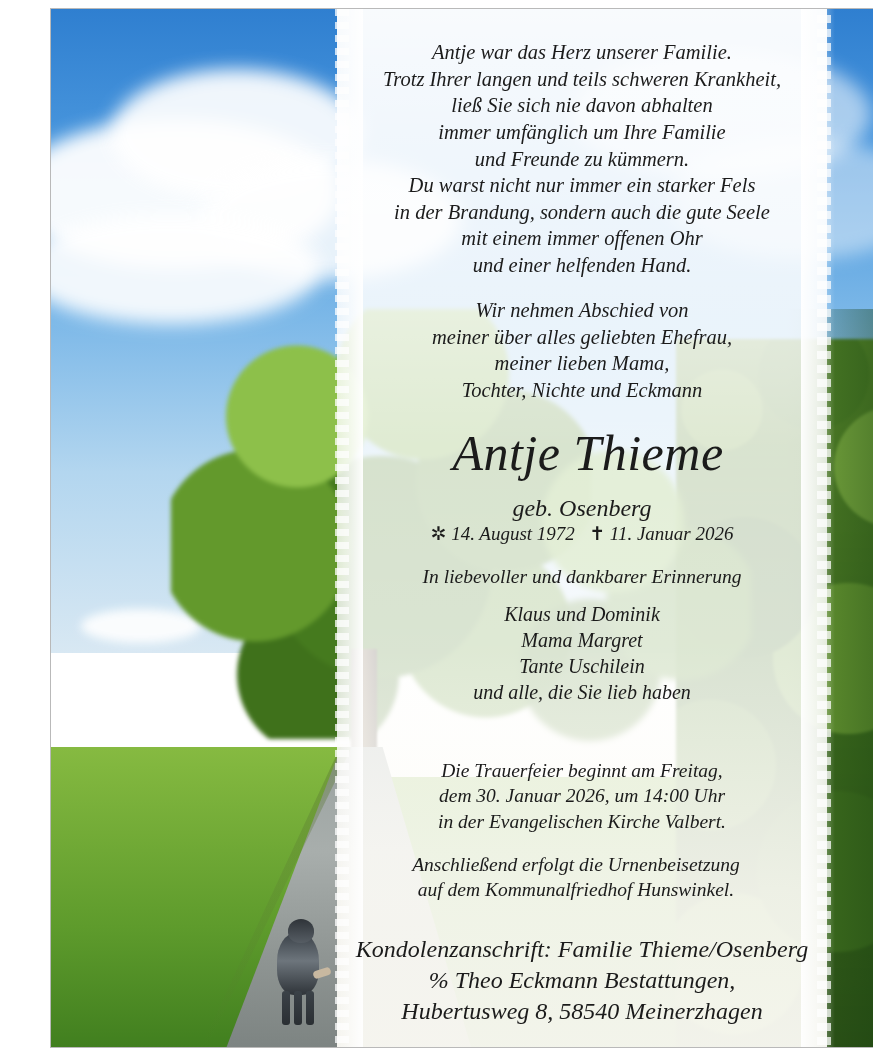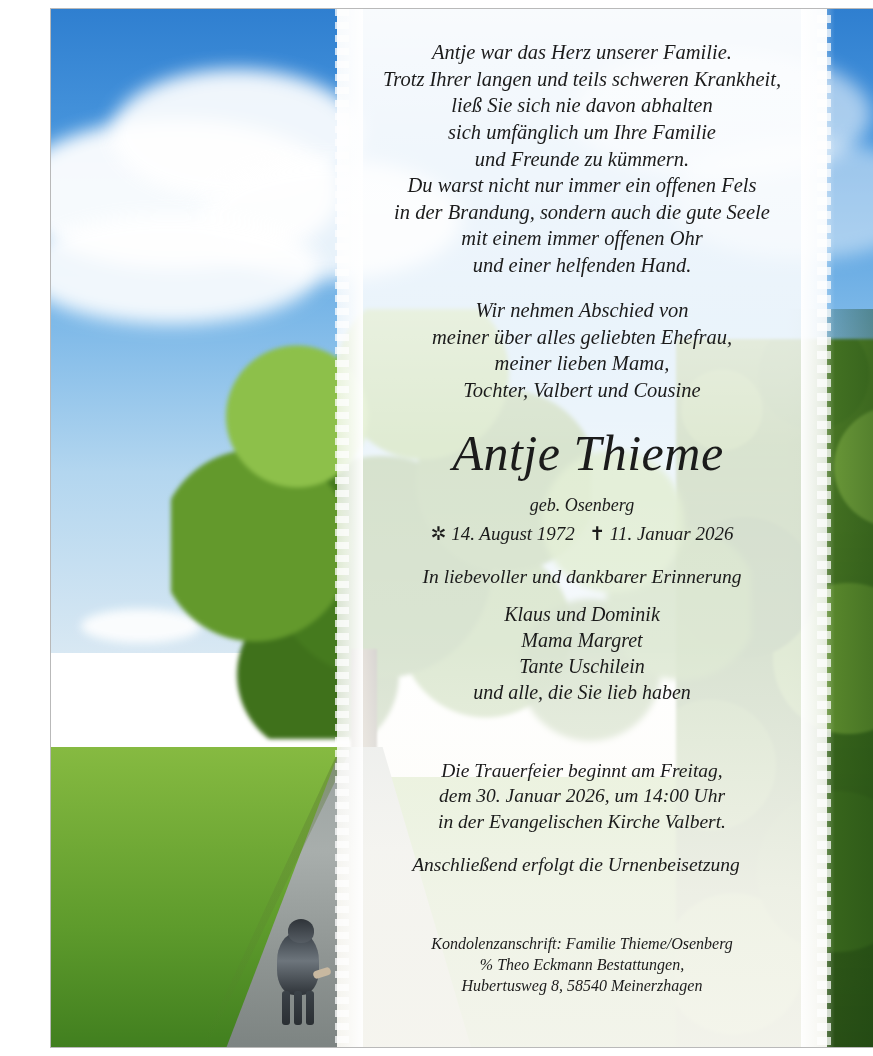--- a/index.html
+++ b/index.html
@@ -263,21 +263,21 @@
     left: 0; right: 0;
     font-size: 50px;
     font-style: italic;
     letter-spacing: .5px;
     padding-left: 12px;
   }
   .maiden {
     position: absolute;
     top: 486px;
     left: 0; right: 0;
-    font-size: 18px;
+    font-size: 24px;
   }
   .dates {
     position: absolute;
     top: 513px;
     left: 0; right: 0;
     font-size: 19px;
   }
   .dates .sym { font-style: normal; }
   .memory-intro {
     position: absolute;
@@ -302,21 +302,21 @@
     position: absolute;
     top: 843px;
     left: 0; right: 12px;
     font-size: 19.5px;
     font-family: Liberation Serif, serif;
   }
   .condolence {
     position: absolute;
     top: 925px;
     left: 0; right: 0;
-    font-size: 16px;
+    font-size: 24px;
     font-style: italic;
   }
 </style>
 </head>
 <body>
 
 <div class="page">
   <div class="card">
 
     <div class="photo">
@@ -357,33 +357,33 @@
     <div class="vellum-right-feather"></div>
     <div class="torn torn-left"></div>
     <div class="torn torn-right"></div>
 
     <div class="content">
 
       <div class="poem">
         <div class="line">Antje war das Herz unserer Familie.</div>
         <div class="line">Trotz Ihrer langen und teils schweren Krankheit,</div>
         <div class="line">ließ Sie sich nie davon abhalten</div>
-        <div class="line">sich umfänglich um Ihre Familie</div>
+        <div class="line">immer umfänglich um Ihre Familie</div>
         <div class="line">und Freunde zu kümmern.</div>
-        <div class="line">Du warst nicht nur immer ein offenen Fels</div>
+        <div class="line">Du warst nicht nur immer ein starker Fels</div>
         <div class="line">in der Brandung, sondern auch die gute Seele</div>
         <div class="line">mit einem immer offenen Ohr</div>
         <div class="line">und einer helfenden Hand.</div>
       </div>
 
       <div class="farewell">
         <div class="line">Wir nehmen Abschied von</div>
         <div class="line">meiner über alles geliebten Ehefrau,</div>
         <div class="line">meiner lieben Mama,</div>
-        <div class="line">Tochter, Valbert und Cousine</div>
+        <div class="line">Tochter, Nichte und Eckmann</div>
       </div>
 
       <div class="name">Antje Thieme</div>
 
       <div class="maiden">geb. Osenberg</div>
 
       <div class="dates">
         <span class="sym">✲</span>
         <span>14. August 1972</span>
         &nbsp;
@@ -401,20 +401,21 @@
       </div>
 
       <div class="service">
         <div class="line">Die Trauerfeier beginnt am Freitag,</div>
         <div class="line">dem 30. Januar 2026, um 14:00 Uhr</div>
         <div class="line">in der Evangelischen Kirche Valbert.</div>
       </div>
 
       <div class="burial">
         <div class="line">Anschließend erfolgt die Urnenbeisetzung</div>
+        <div class="line">auf dem Kommunalfriedhof Hunswinkel.</div>
       </div>
 
       <div class="condolence">
         <div class="line">Kondolenzanschrift: Familie Thieme/Osenberg</div>
         <div class="line">% Theo Eckmann Bestattungen,</div>
         <div class="line">Hubertusweg 8, 58540 Meinerzhagen</div>
       </div>
 
     </div>
   </div>

